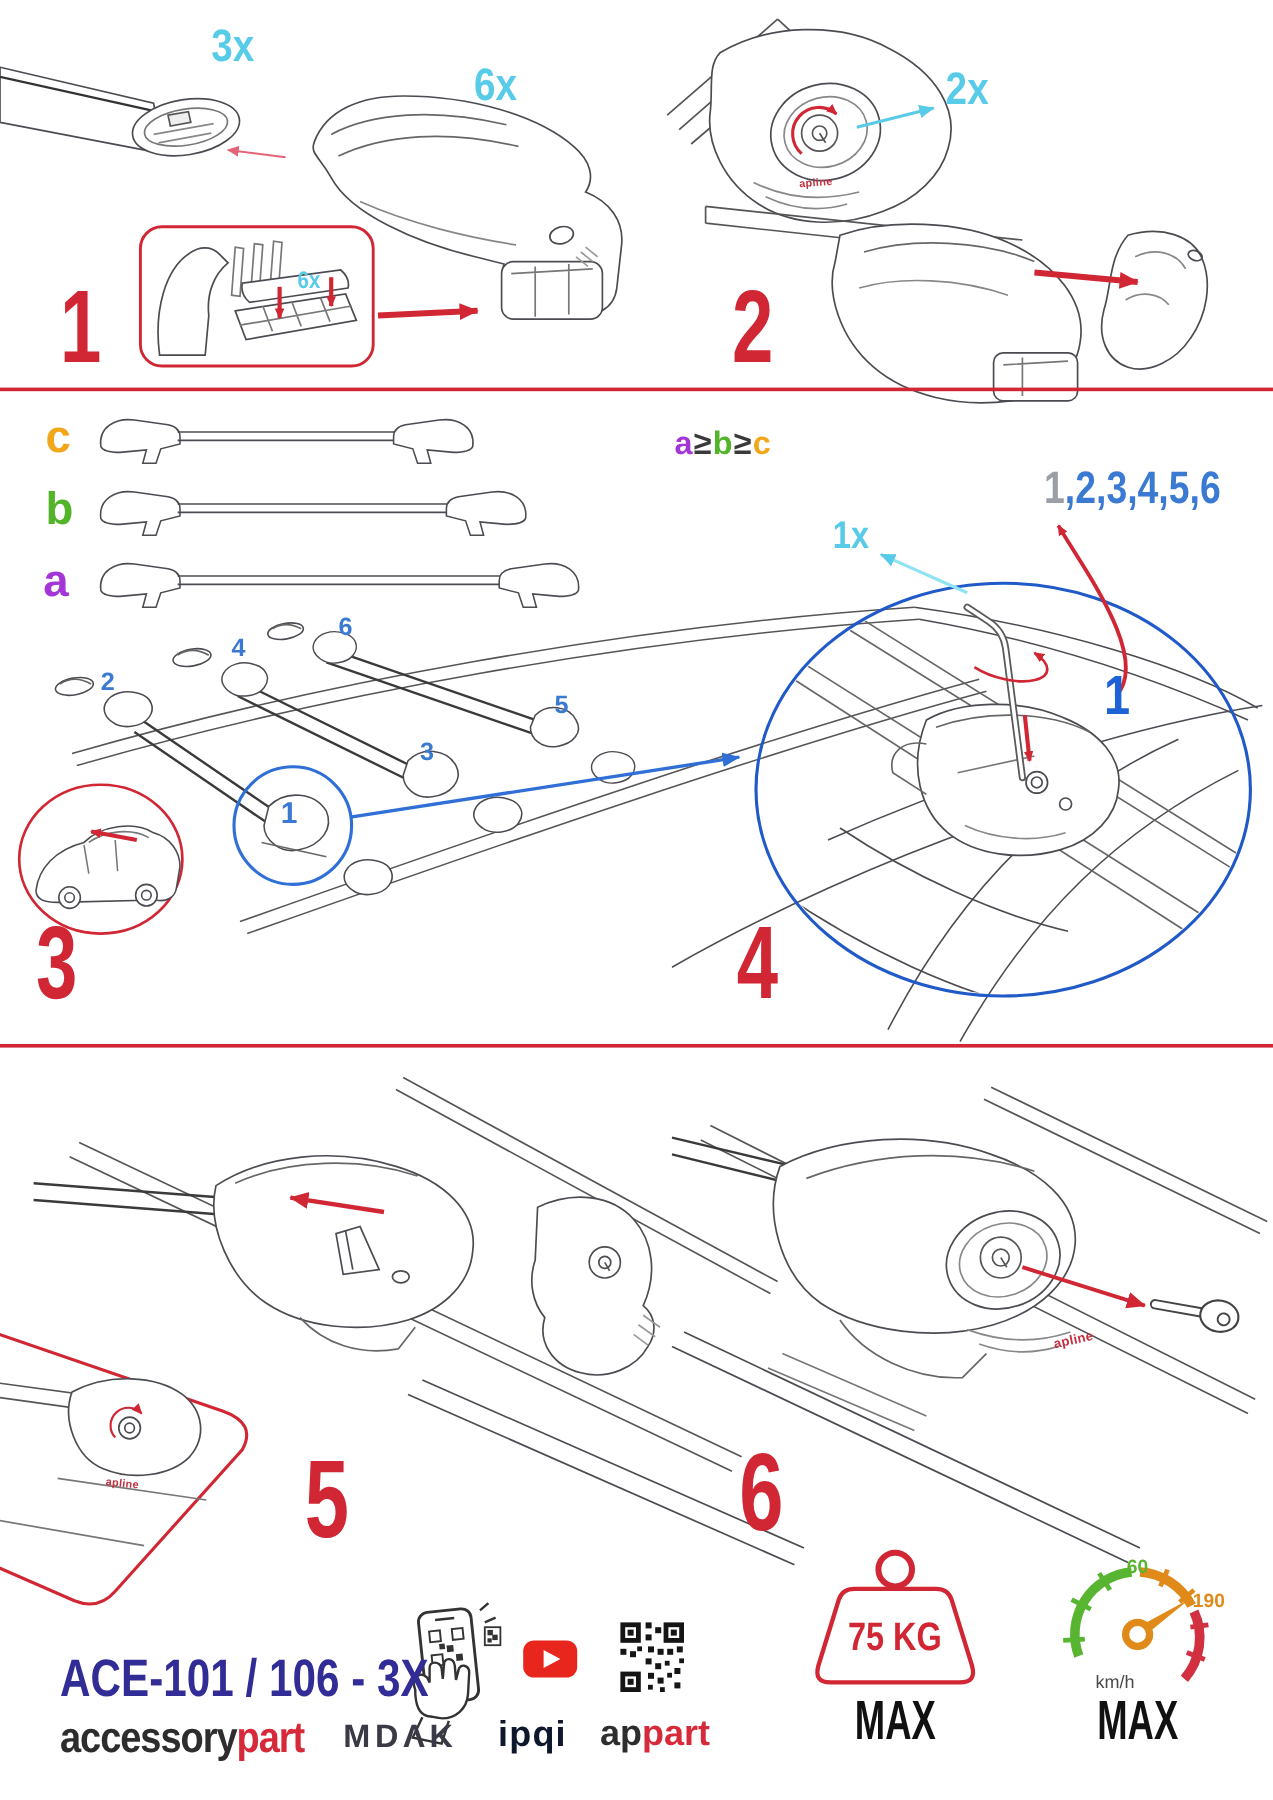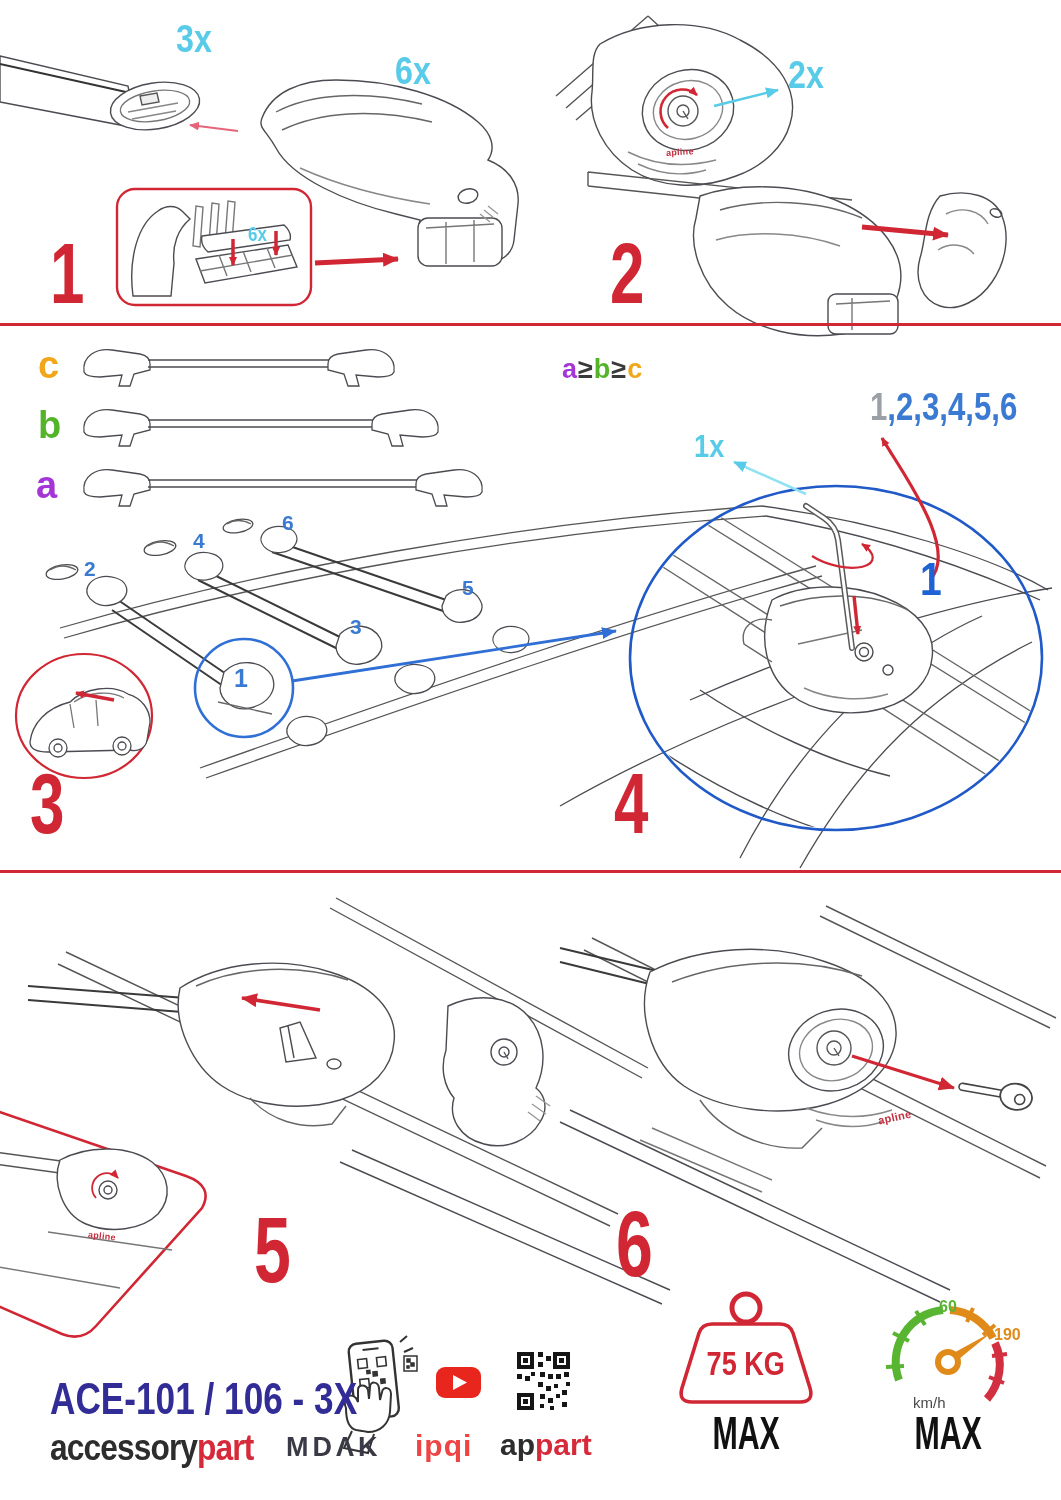--- a/index.html
+++ b/index.html
@@ -15,21 +15,21 @@
   .q20{font-size:20px;transform:scaleX(0.85);transform-origin:left top;}
   .sizelab{font-size:38px;font-weight:bold;line-height:1;}
   .roofnum{font-size:21px;font-weight:bold;color:#3b7ad2;line-height:1;}
   .rule{font-size:27px;font-weight:bold;line-height:1;display:flex;gap:1px;}
   .seq{font-size:38px;font-weight:bold;line-height:1;transform:scaleX(0.82);transform-origin:left top;white-space:nowrap;}
   .callout1{font-size:46px;font-weight:bold;color:#1f62d6;line-height:1;transform:scaleX(0.85);transform-origin:left top;}
   .footlogo{font-size:9px;font-weight:bold;color:#c22f3f;line-height:1;letter-spacing:0.3px;}
   .code{font-size:44px;font-weight:bold;color:#322d96;line-height:1;transform:scaleX(0.80);transform-origin:left top;white-space:nowrap;}
   .brand1{font-size:36px;font-weight:bold;line-height:1;transform:scaleX(0.88);transform-origin:left top;white-space:nowrap;letter-spacing:-1px;}
   .brand2{font-size:27px;font-weight:bold;color:#3a3a46;letter-spacing:4px;line-height:1;}
-  .brand3{font-size:30px;font-weight:bold;color:#ef4444;line-height:1;letter-spacing:1px;}
+  .brand3{font-size:30px;font-weight:bold;color:#0f172a;line-height:1;letter-spacing:1px;}
   .brand4{font-size:30px;font-weight:bold;line-height:1;}
   .black{color:#2d2d2d;} .red{color:#d62a3a;}
   .loadval{font-size:33px;font-weight:bold;color:#d12734;line-height:1;transform:scaleX(0.82);transform-origin:center top;white-space:nowrap;}
   .maxwrap{display:flex;justify-content:center;}
   .max{font-size:46px;font-weight:bold;color:#111;line-height:1;transform:scaleX(0.66);transform-origin:center top;}
   .kmh{font-size:15px;color:#4a4a4a;line-height:1;}
   .sp60{font-size:16px;font-weight:bold;color:#58b531;line-height:1;}
   .sp120{font-size:16px;font-weight:bold;color:#e08a1a;line-height:1;}
   .ctr{text-align:left;}
   svg{position:absolute;left:0;top:0;}

